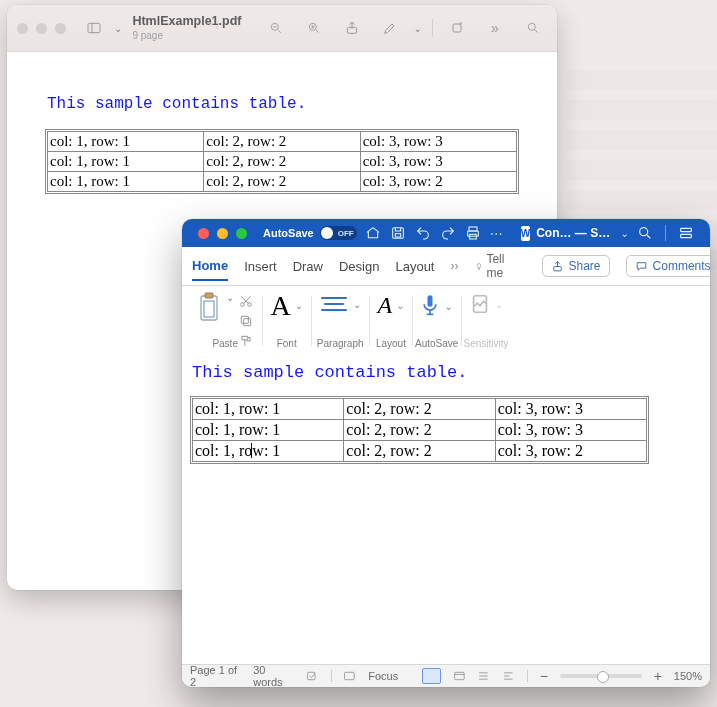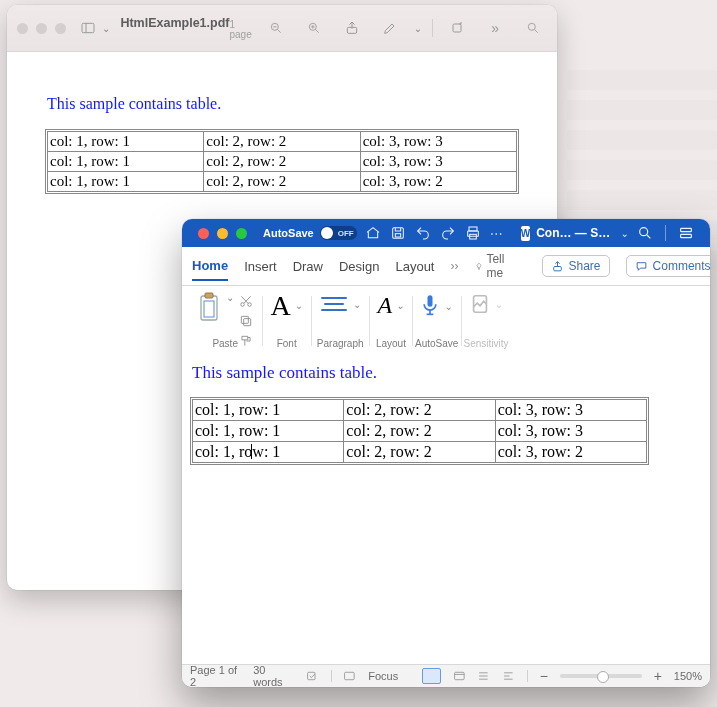--- a/index.html
+++ b/index.html
@@ -35,29 +35,29 @@
     background: #d4cfcf;
   }
   .tb-btn {
     width: 28px; height: 28px; border-radius: 6px;
     display: flex; align-items: center; justify-content: center;
     color: #9a9a9a;
   }
   .tb-btn svg { width: 16px; height: 16px; stroke: currentColor; fill: none; stroke-width: 1.5; }
   .tb-btn.small svg { width: 14px; height: 14px; }
   .preview-titlebar .title-block {
-    display: flex; flex-direction: row; line-height: 1;
+    display: flex; flex-direction: column; line-height: 1;
     margin-left: 4px; margin-right: auto;
   }
   .preview-titlebar .title { font-size: 12.5px; font-weight: 600; color: #5d5d5d; }
   .preview-titlebar .subtitle { font-size: 10px; color: #a0a0a0; margin-top: 3px; }
   .preview-right { display: flex; align-items: center; gap: 10px; margin-left: 4px; }
   .vsep { width: 1px; height: 18px; background: #d3cdcd; }
   .preview-body { position: absolute; top: 46px; left: 0; right: 0; bottom: 0; padding: 44px 40px; color: #000; }
-  .doc-heading { color: #1417ff; font-family: Liberation Serif, serif; font-size: 16px; }
+  .doc-heading { color: #1417ff; font-family: Liberation Mono, monospace; font-size: 16px; }
   table.doc-table {
     margin-top: 18px;
     border-collapse: collapse; width: 470px;
     font-family: "Times New Roman", serif;
     font-size: 15px;
   }
   table.doc-table th, table.doc-table td {
     border: 1px solid #888; padding: 1px 2px;
   }
   table.doc-table { border: 1px solid #888; }
@@ -237,21 +237,21 @@
     </div>
     <div class="tb-btn">
       <svg viewBox="0 0 24 24">
           <rect x="3" y="5" width="18" height="14" rx="2"></rect>
           <path d="M9 5v14"></path>
         </svg>
     </div>
     <span class="chev">⌄</span>
     <div class="title-block">
       <span class="title">HtmlExample1.pdf</span>
-      <span class="subtitle">1 page</span>
+      <span class="subtitle">9 page</span>
     </div>
     <div class="preview-right">
       <div class="tb-btn small">
         <svg viewBox="0 0 24 24">
             <circle cx="10" cy="10" r="6"></circle>
             <path d="M14.5 14.5 L20 20"></path>
             <path d="M7 10h6"></path>
           </svg>
       </div>
       <div class="tb-btn small">

